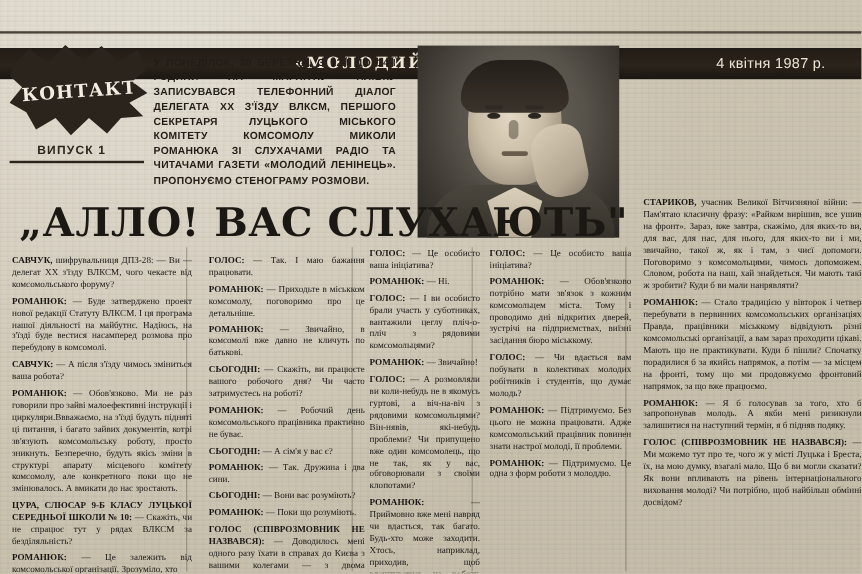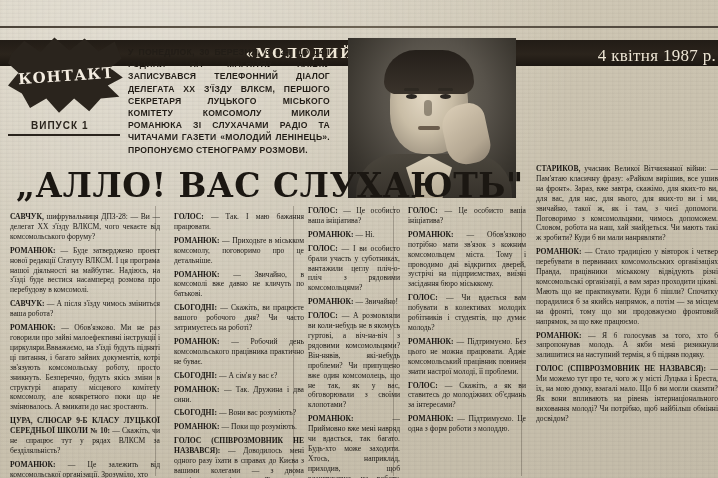--- a/index.html
+++ b/index.html
@@ -29,22 +29,22 @@
     background:linear-gradient(180deg,#221c16 0%,#2b241c 55%,#1b1611 100%);
     color:#efe7d6;
     margin-top:40px;
   }
   .masthead .mh-title{
     font-family:"DejaVu Serif", serif;
     font-weight:bold;letter-spacing:2px;font-size:13px;
     text-transform:uppercase;
   }
   .masthead .mh-date{
-    position:absolute;right:2px;top:6px;font-size:17px;letter-spacing:.3px;
-    font-family:Liberation Serif, serif;color:#ece4d3;
+    position:absolute;right:30px;top:6px;font-size:12px;letter-spacing:.3px;
+    font-family:Liberation Sans, sans-serif;color:#ece4d3;
   }
   .mh-rule{
     position:absolute;top:26px;left:0;right:0;height:2px;
     background:linear-gradient(90deg,#4a4238,#6b6253,#4a4238);
   }
   
   .topzone{position:absolute;top:32px;left:0;right:0;height:148px;}
   
   .logo{
     position:absolute;left:8px;top:4px;width:116px;height:110px;
@@ -214,21 +214,20 @@
         <p><span class="spk">ГОЛОС:</span><span> — І ви особисто брали участь у суботниках, вантажили цеглу пліч-о-пліч з рядовими комсомольцями?</span></p>
         <p><span class="spk">РОМАНЮК:</span><span> — Звичайно!</span></p>
         <p><span class="spk">ГОЛОС:</span><span> — А розмовляли ви коли-небудь не в якомусь гуртові, а віч-на-віч з рядовими комсомольцями? Він-нявів, які-небудь проблеми? Чи припущено вже один комсомолець, що не так, як у вас, обговорювали з своїми клопотами?</span></p>
         <p><span class="spk">РОМАНЮК:</span><span> — Приймовно вже мені навряд чи вдасться, так багато. Будь-хто може заходити. Хтось, наприклад, приходив, щоб влаштуватись на роботу, хтось просто по допомогу: одні вже вирішують з житлом, з дітьми, з садочком. Прикладів мало за допомогою: одні звертаються щодо прав в комсомолі, інші пишуть заяви — з усім розмовою до мене приходять й допомога просити.</span></p>
       </div>
     <div class="col c4">
         <p><span class="spk">ГОЛОС:</span><span> — Це особисто ваша ініціатива?</span></p>
         <p><span class="spk">РОМАНЮК:</span><span> — Обов'язково потрібно мати зв'язок з кожним комсомольцем міста. Тому і проводимо дні відкритих дверей, зустрічі на підприємствах, виїзні засідання бюро міськкому.</span></p>
         <p><span class="spk">ГОЛОС:</span><span> — Чи вдається вам побувати в колективах молодих робітників і студентів, що думає молодь?</span></p>
         <p><span class="spk">РОМАНЮК:</span><span> — Підтримуємо. Без цього не можна працювати. Адже комсомольський працівник повинен знати настрої молоді, її проблеми.</span></p>
-        <p><span class="spk">ГОЛОС:</span><span> — Скажіть, а як ви ставитесь до молодіжних об'єднань за інтересами?</span></p>
         <p><span class="spk">РОМАНЮК:</span><span> — Підтримуємо. Це одна з форм роботи з молоддю.</span></p>
       </div>
     <div class="col c5">
         <p><span class="spk">СТАРИКОВ,</span><span> учасник Великої Вітчизняної війни: — Пам'ятаю класичну фразу: «Райком вирішив, все ушив на фронт». Зараз, вже завтра, скажімо, для яких-то ви, для вас, для нас, для нього, для яких-то ви і ми, звичайно, такої ж, як і там, з чиєї допомоги. Поговоримо з комсомольцями, чимось допоможем. Словом, робота на наш, хай знайдеться. Чи мають такі ж зробити? Куди б ви мали нанрявляти?</span></p>
         <p><span class="spk">РОМАНЮК:</span><span> — Стало традицією у вівторок і четвер перебувати в первинних комсомольських організаціях Правда, працівники міськкому відвідують різні комсомольські організації, а вам зараз проходити цікаві. Мають що не практикувати. Куди б пішли? Спочатку порадилися б за якийсь напрямок, а потім — за місцем на фронті, тому що ми продовжуємо фронтовий напрямок, за що вже працюємо.</span></p>
         <p><span class="spk">РОМАНЮК:</span><span> — Я б голосував за того, хто б запропонував молодь. А якби мені ризикнули залишитися на наступний термін, я б підняв подяку.</span></p>
         <p><span class="spk">ГОЛОС (співрозмовник не назвався):</span><span> — Ми можемо тут про те, чого ж у місті Луцька і Бреста, їх, на мою думку, взагалі мало. Що б ви могли сказати? Як вони впливають на рівень інтернаціонального виховання молоді? Чи потрібно, щоб найбільш обмінні досвідом?</span></p>
       </div>
   </div>
 </div>

